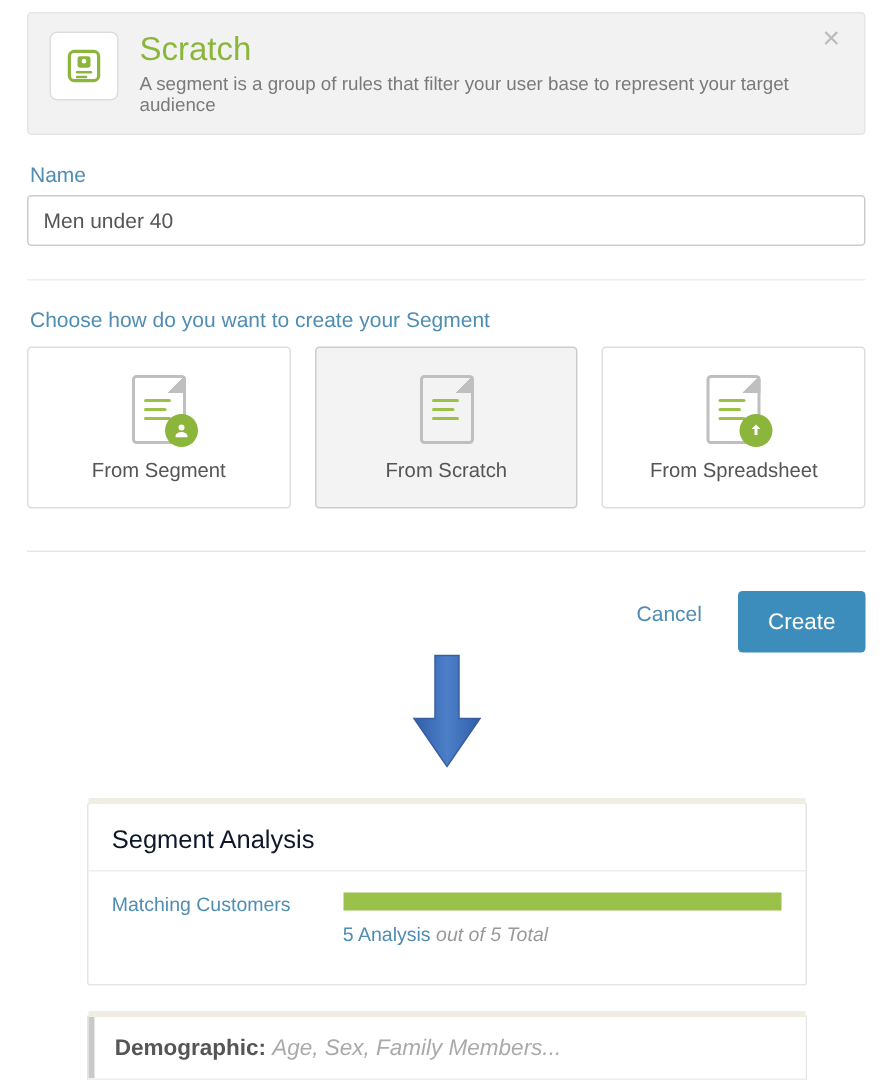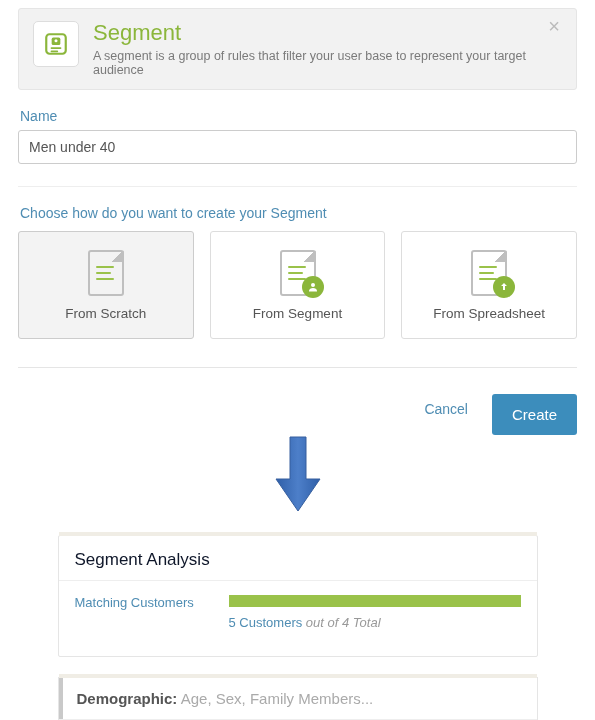--- a/index.html
+++ b/index.html
@@ -84,21 +84,21 @@
     margin-top:20px; border:1px solid #e5e5e5; background:#fff; position:relative;
   }
   .demo::before {
     content:""; position:absolute; left:0; right:0; top:-4px; height:4px;
     background:#f0ede5;
   }
   .demo-head {
     padding:12px 14px; border-left:4px solid #c9c9c9; font-size:15px; color:#555;
     background:#fff;
   }
-  .demo-head .hint { color:#aaa; font-weight:normal; }
+  .demo-head .hint { color:#aaa; font-style:italic; font-weight:normal; }
   .demo-head b { font-weight:700; color:#555; }
   .demo-row {
     border-top:1px solid #eee; padding:12px 16px; font-size:13.5px; color:#4f8db3;
     display:flex; align-items:center; gap:10px; cursor:pointer; background:#fbfbf8;
   }
   .demo-row .plus { color:#8bb63b; font-size:16px; line-height:1; }
 </style>
 </head>
 <body>
 
@@ -108,59 +108,59 @@
     <div class="icon-box">
       <svg width="26" height="26" viewBox="0 0 24 24" fill="none">
         <rect x="3" y="3" width="18" height="18" rx="3" stroke="#8bb63b" stroke-width="2"></rect>
         <rect x="8" y="6" width="8" height="7" rx="1.5" fill="#8bb63b"></rect>
         <circle cx="12" cy="9" r="1.4" fill="#fff"></circle>
         <rect x="7" y="15" width="10" height="1.6" rx="0.8" fill="#8bb63b"></rect>
         <rect x="7" y="18" width="7" height="1.6" rx="0.8" fill="#8bb63b"></rect>
       </svg>
     </div>
     <div>
-      <h2>Segment</h2>
+      <h2>Scratch</h2>
       <p>A segment is a group of rules that filter your user base to represent your target audience</p>
     </div>
     <button class="close">×</button>
   </div>
 
   <div class="section-label">Name</div>
   <input class="text-input" type="text" value="Men under 40" style="">
 
   <div class="thin-divider"></div>
 
   <div class="section-label">Choose how do you want to create your Segment</div>
 
   <div class="options">
-    <div class="option selected">
-      <div class="doc">
-        <div class="lines">
-            <span></span>
-            <span></span>
-            <span></span>
-          </div>
-      </div>
-      <span>From Scratch</span>
-    </div>
     <div class="option">
       <div class="doc">
         <div class="lines">
             <span></span>
             <span></span>
             <span></span>
           </div>
         <div class="badge">
           <svg viewBox="0 0 24 24" fill="#fff">
               <circle cx="12" cy="8" r="4"></circle>
               <path d="M4 20c0-4 4-6 8-6s8 2 8 6v1H4z"></path>
             </svg>
         </div>
       </div>
       <span>From Segment</span>
+    </div>
+    <div class="option selected">
+      <div class="doc">
+        <div class="lines">
+            <span></span>
+            <span></span>
+            <span></span>
+          </div>
+      </div>
+      <span>From Scratch</span>
     </div>
     <div class="option">
       <div class="doc">
         <div class="lines">
             <span></span>
             <span></span>
             <span></span>
           </div>
         <div class="badge">
           <svg viewBox="0 0 24 24" fill="#fff">
@@ -196,22 +196,22 @@
 <div class="panel-wrap">
 
   <div class="panel">
     <div class="panel-head">Segment Analysis</div>
     <div class="panel-body">
       <div class="left">Matching Customers</div>
       <div class="right">
         <div class="bar-track"></div>
         <div class="bar-caption">
           <span class="link">5</span>
-          <span class="link">Customers</span>
-          <span class="muted">out of 4 Total</span>
+          <span class="link">Analysis</span>
+          <span class="muted">out of 5 Total</span>
         </div>
       </div>
     </div>
   </div>
 
   <div class="demo">
     <div class="demo-head">
       <b>Demographic:</b>
       <span class="hint">Age, Sex, Family Members...</span>
     </div>

